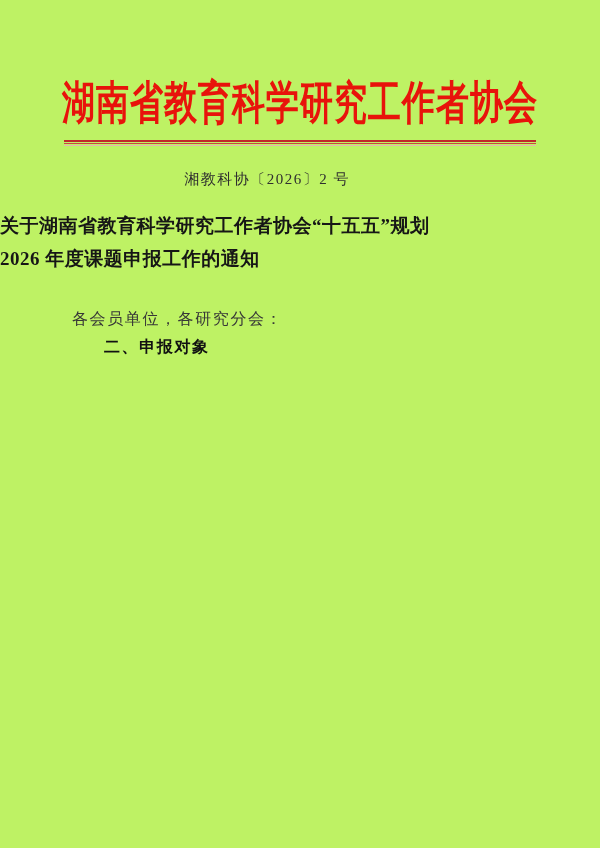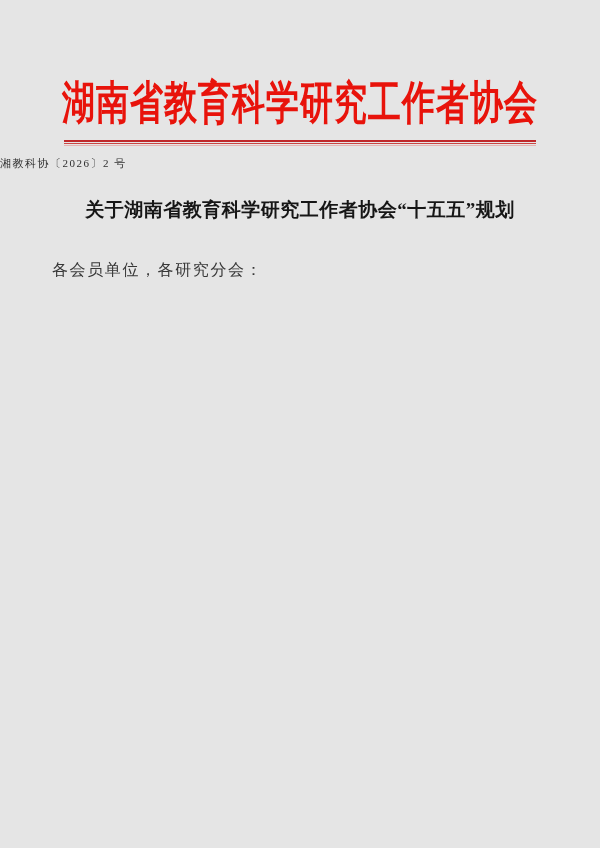--- a/index.html
+++ b/index.html
@@ -4,21 +4,21 @@
 <style>
   html, body {
     margin: 0;
     padding: 0;
     background: #ffffff;
   }
   .page {
     position: relative;
     width: 600px;
     height: 848px;
-    background: #e5e5e5;
+    background: #bef264;
     overflow: hidden;
     font-family: "Liberation Serif", "DejaVu Serif", serif;
   }
   
   .org-title {
     margin: 80px 28px 0 28px;
     height: 46px;
     line-height: 46px;
     text-align: center;
     white-space: nowrap;
@@ -31,40 +31,40 @@
   }
   
   .header-rule {
     margin: 14px 64px 0 64px;
   }
   .rule-line-1 { height: 2px; background: #c0282a; }
   .rule-line-2 { height: 1px; background: #cc4543; margin-top: 1px; }
   .rule-line-3 { height: 1px; background: #e6b3b1; margin-top: 1px; }
   
   .doc-number {
-    margin: 6px 66px 0 0;
-    text-align: left;
-    font-size: 11px;
+    margin: 22px 66px 0 0;
+    text-align: center;
+    font-size: 15px;
     line-height: 22px;
     color: #2f2f2f;
     letter-spacing: 1.5px;
   }
   
   .notice-title {
     margin-top: 19px;
-    text-align: center;
+    text-align: left;
     font-size: 19px;
     font-weight: bold;
     line-height: 33px;
     color: #161616;
     letter-spacing: 0.5px;
   }
   
   .doc-body {
-    margin: 30px 72px 0 52px;
+    margin: 30px 72px 0 72px;
     font-size: 16px;
     line-height: 28px;
     color: #373737;
     text-align: justify;
     text-justify: inter-character;
     letter-spacing: 1.6px;
   }
   .doc-body p { margin: 0; }
   .salutation { text-indent: 0; }
   .para { text-indent: 2em; }
@@ -83,19 +83,21 @@
   <div class="header-rule">
     <div class="rule-line-1"></div>
     <div class="rule-line-2"></div>
     <div class="rule-line-3"></div>
   </div>
 
   <div class="doc-number">湘教科协〔2026〕2 号</div>
 
   <div class="notice-title">
     <div>关于湖南省教育科学研究工作者协会“十五五”规划</div>
+    <div>2026 年度课题申报工作的通知</div>
   </div>
 
   <div class="doc-body">
     <p class="salutation">各会员单位，各研究分会：</p>
+    <p class="para heading">二、申报对象</p>
   </div>
 
 </div>
 
 </body></html>

